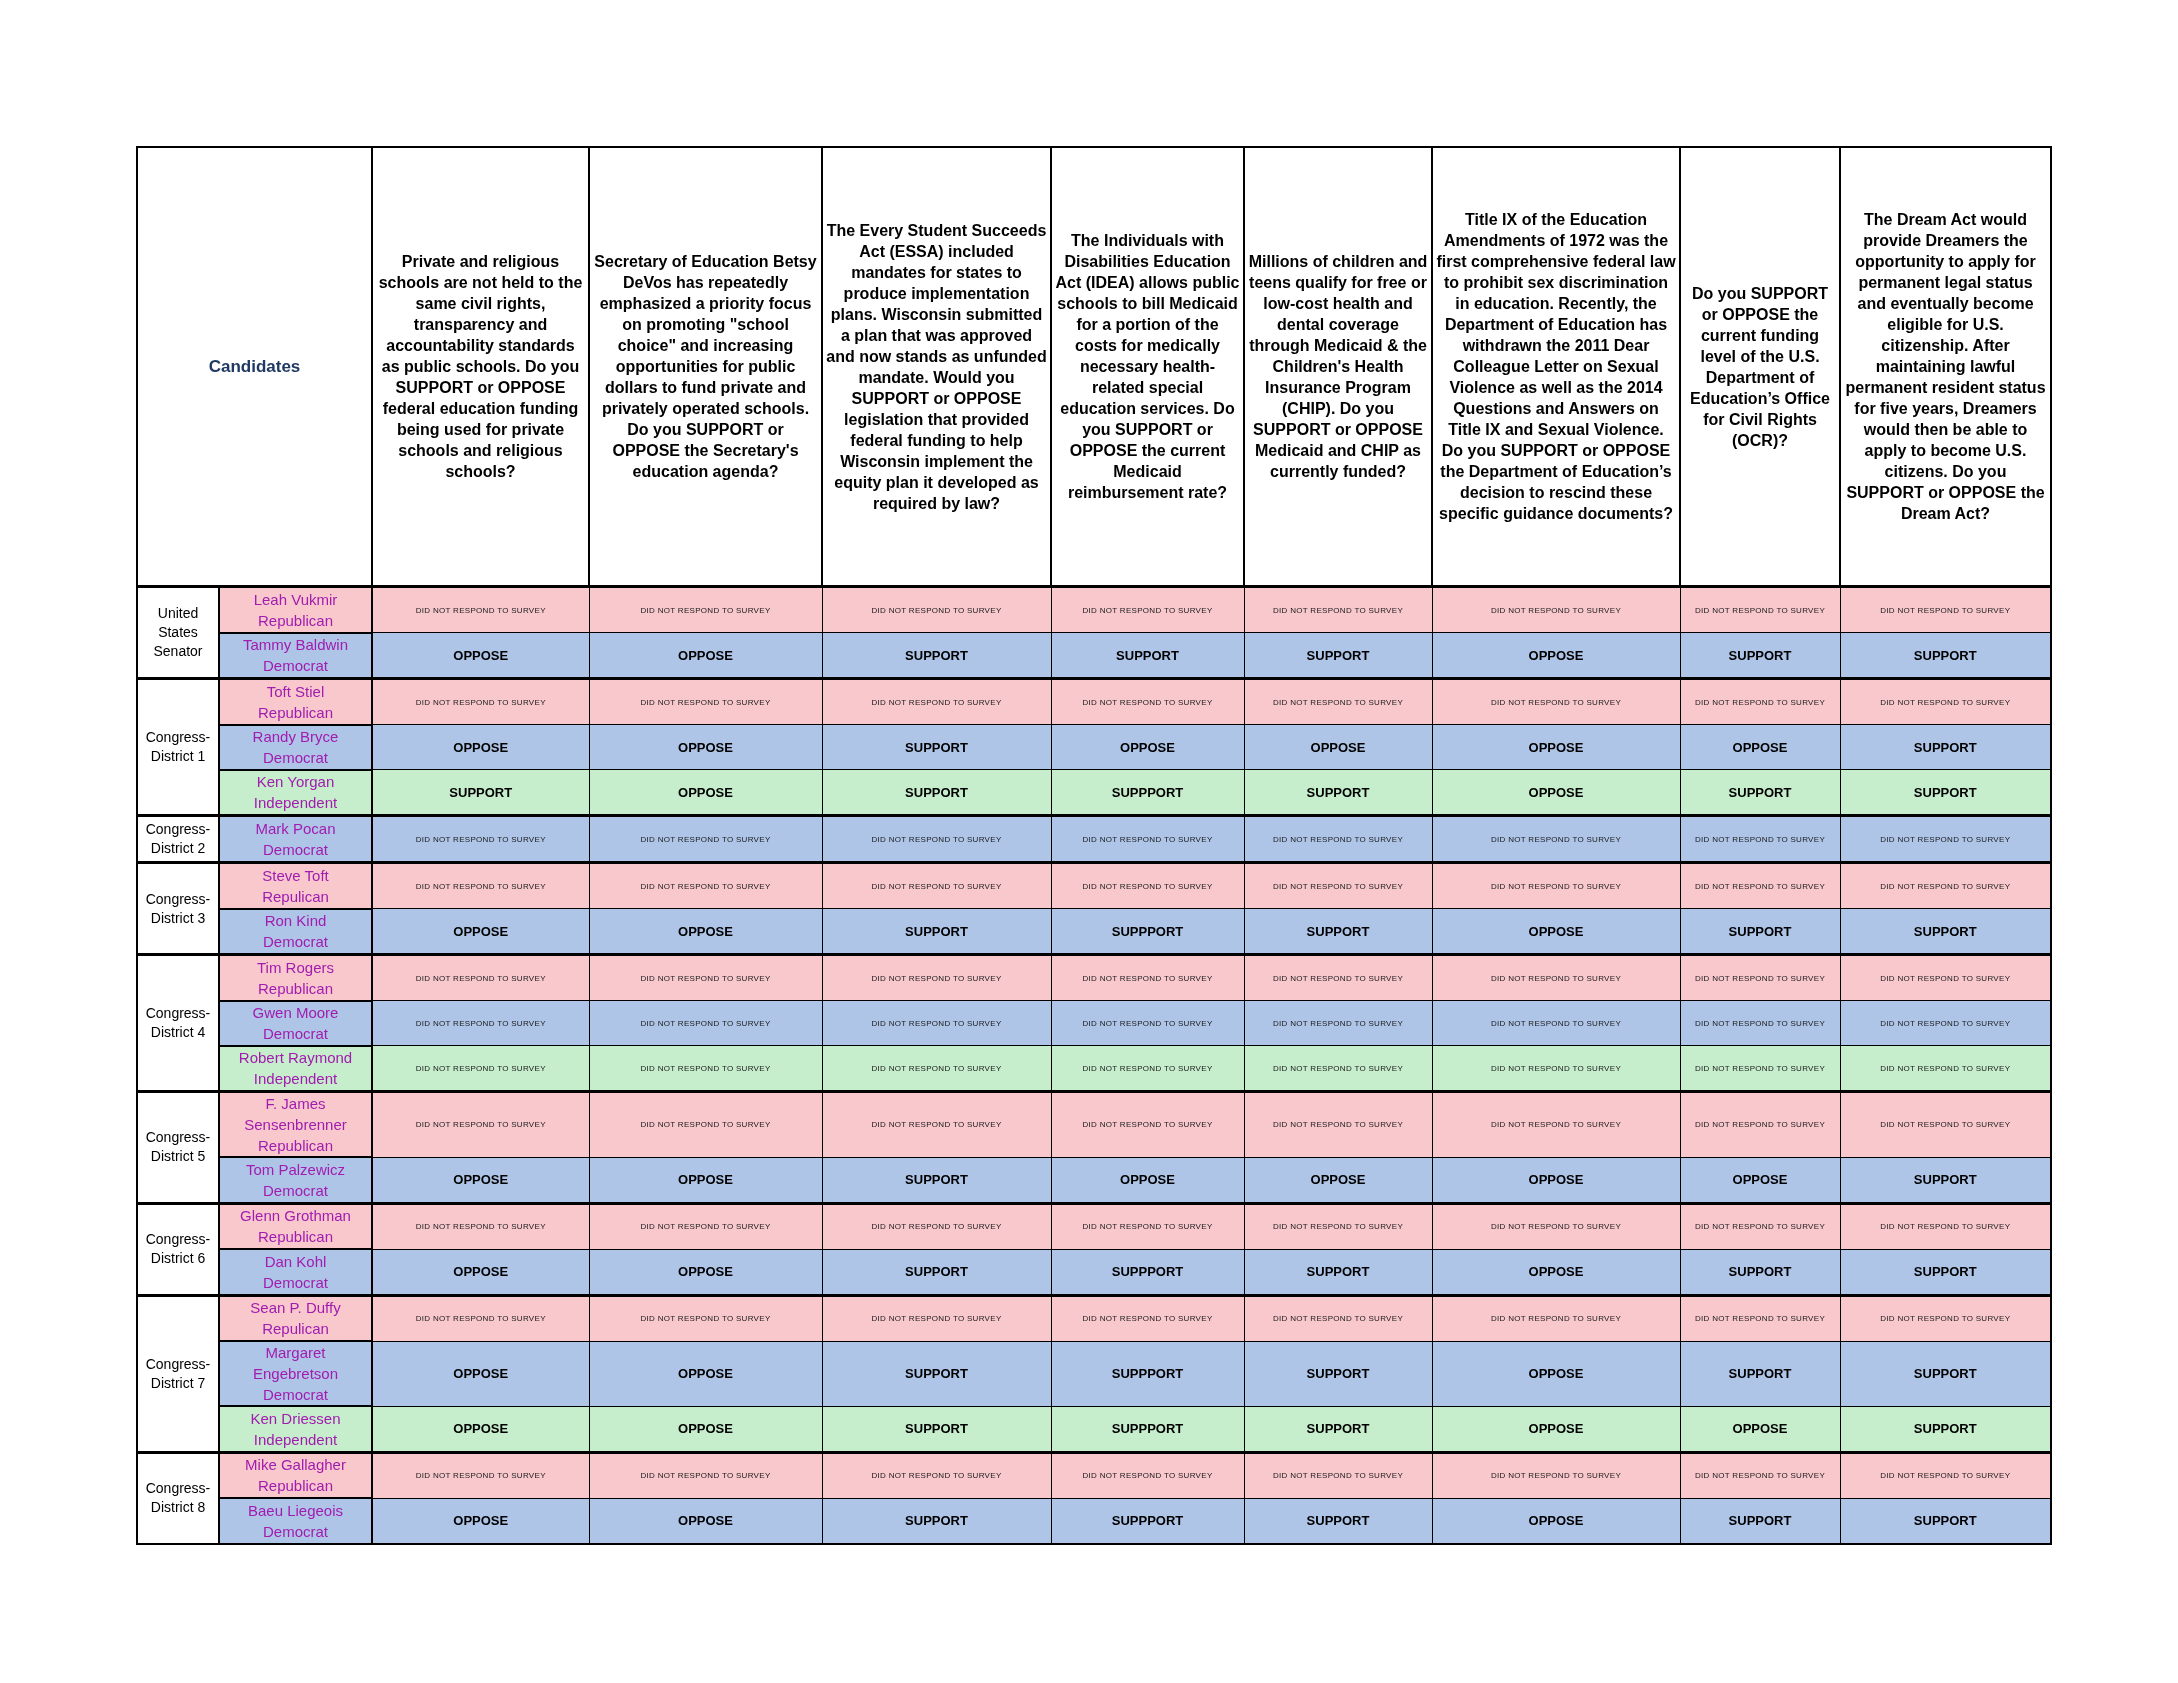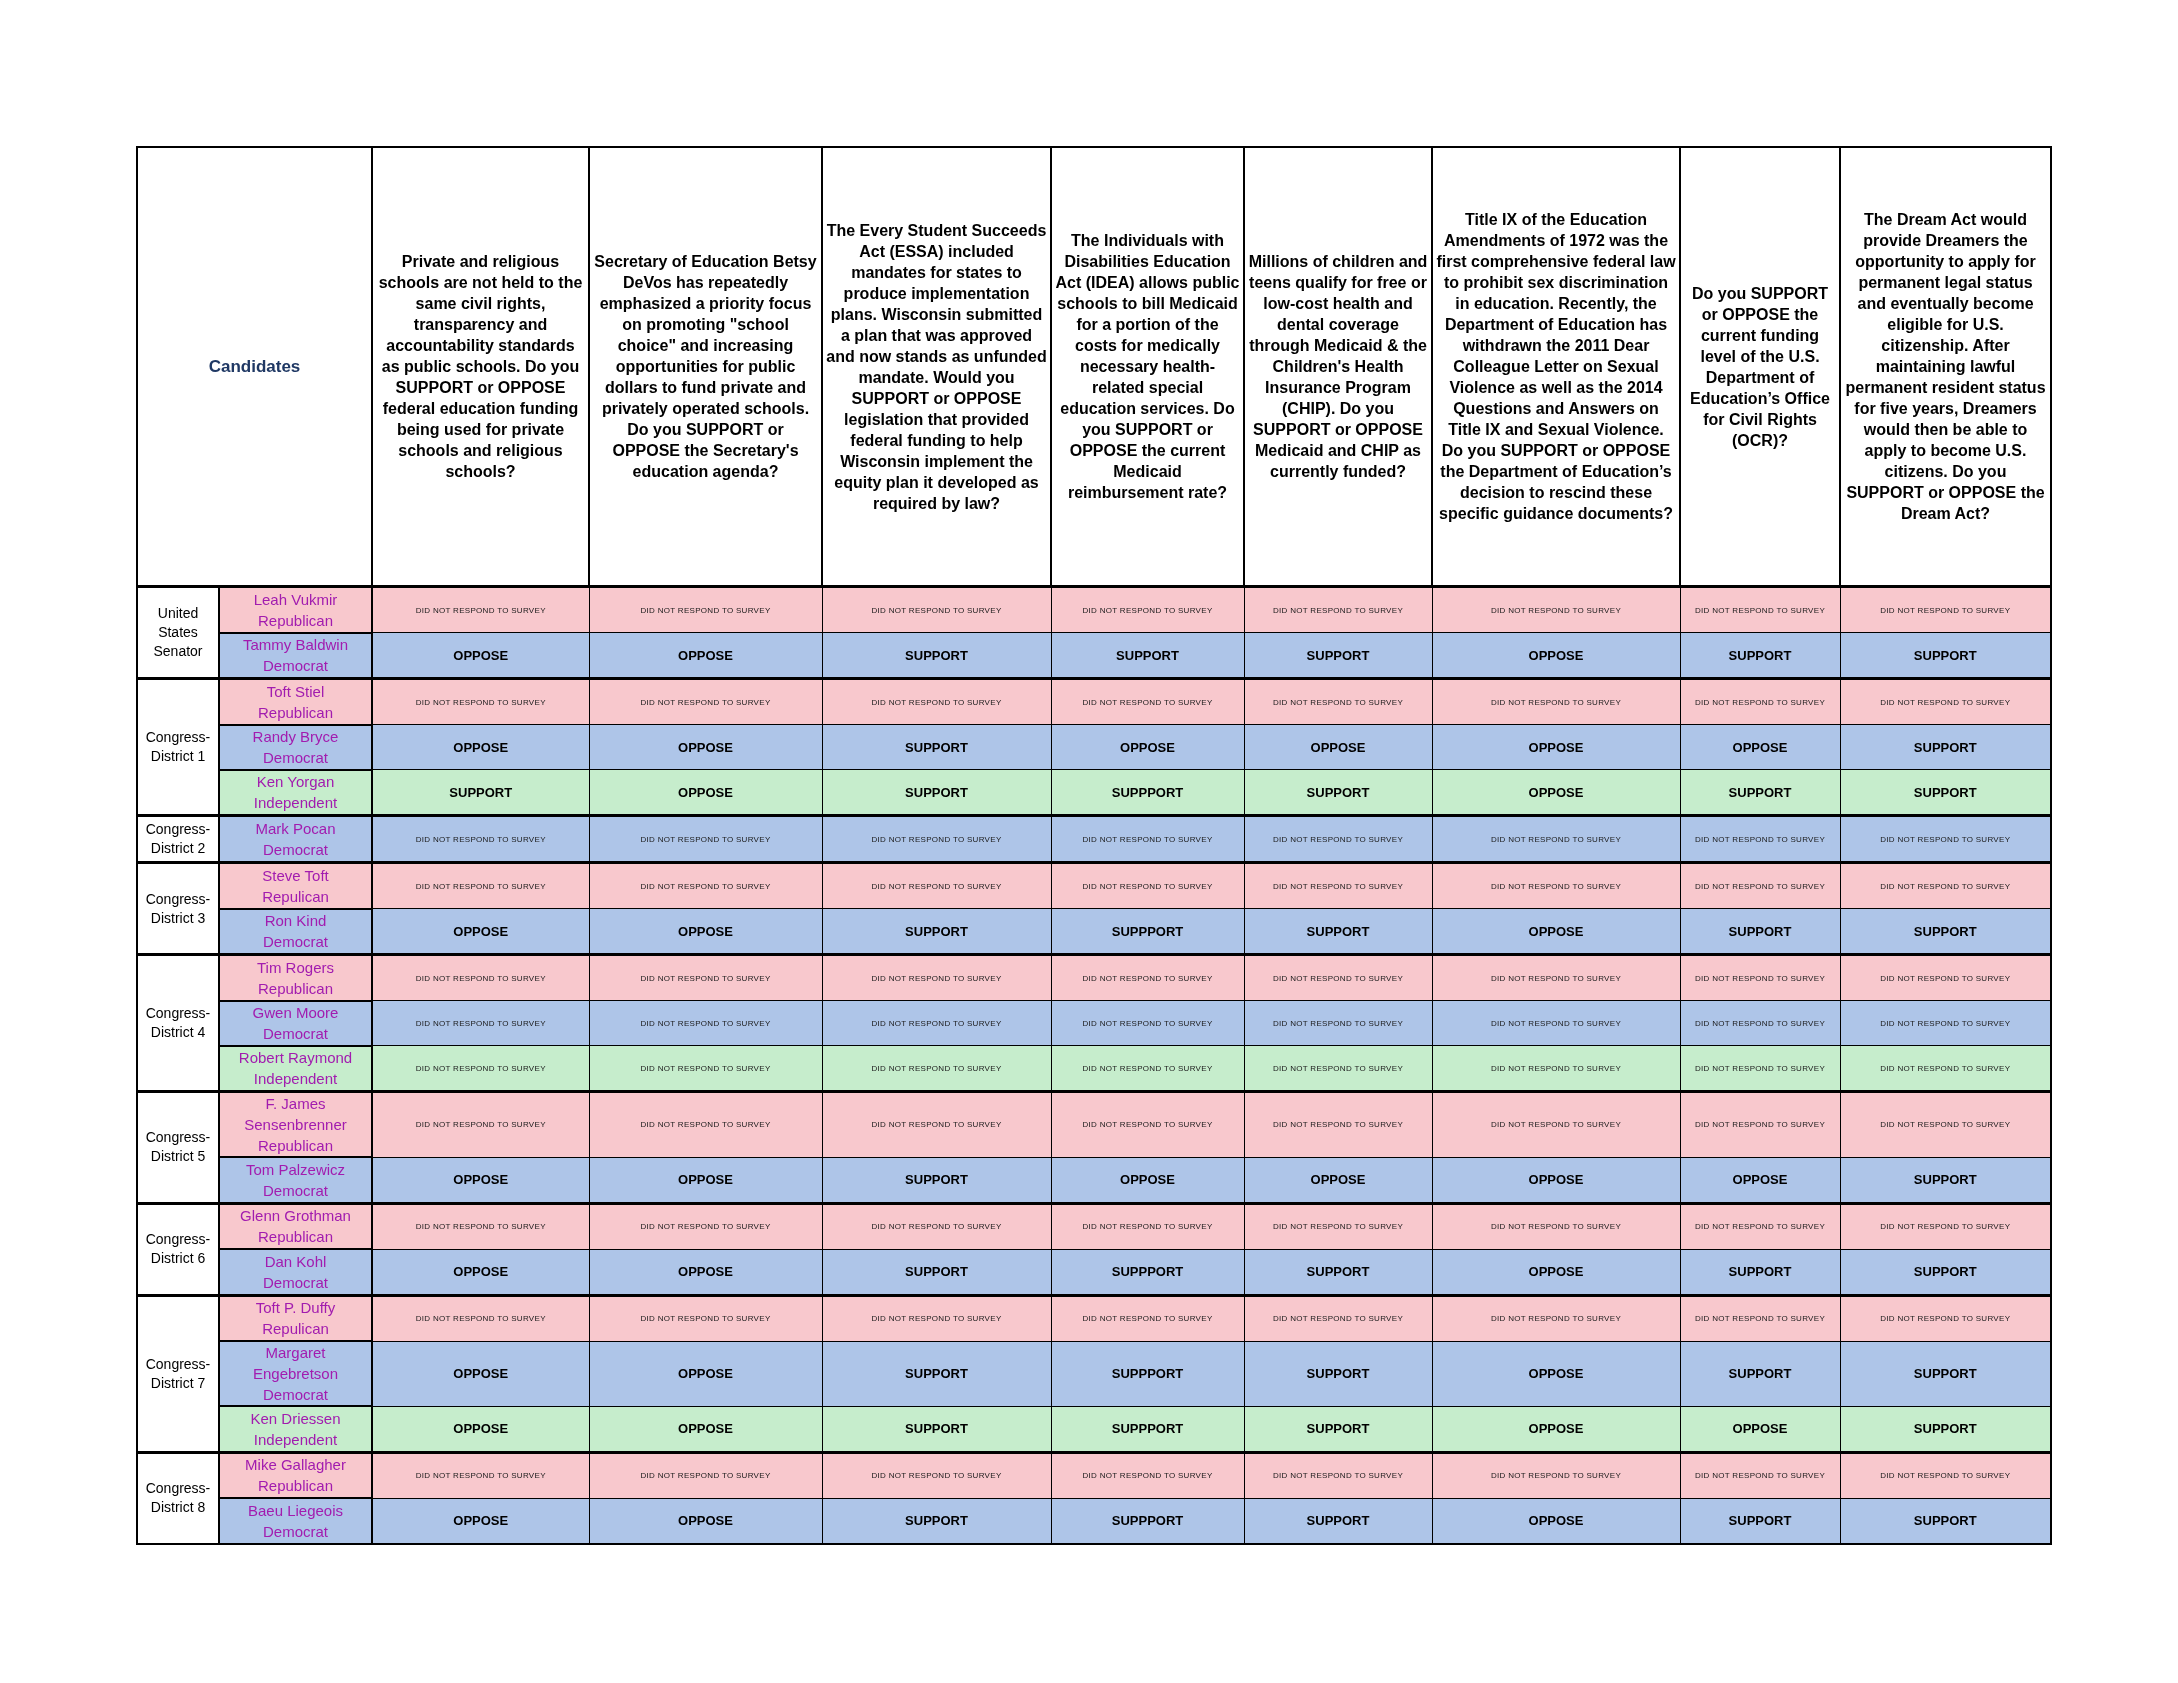--- a/index.html
+++ b/index.html
@@ -288,21 +288,21 @@
           <td class="response bg-blue">SUPPORT</td>
           <td class="response bg-blue">SUPPPORT</td>
           <td class="response bg-blue">SUPPORT</td>
           <td class="response bg-blue">OPPOSE</td>
           <td class="response bg-blue">SUPPORT</td>
           <td class="response bg-blue">SUPPORT</td>
         </tr>
         <tr class="group-start">
           <td class="office" rowspan="3">Congress-District 7</td>
           <td class="candidate bg-pink">
-            <span class="name">Toft P. Duffy</span>
+            <span class="name">Sean P. Duffy</span>
             <span class="party">Repulican</span>
           </td>
           <td class="response bg-pink dnr">DID NOT RESPOND TO SURVEY</td>
           <td class="response bg-pink dnr">DID NOT RESPOND TO SURVEY</td>
           <td class="response bg-pink dnr">DID NOT RESPOND TO SURVEY</td>
           <td class="response bg-pink dnr">DID NOT RESPOND TO SURVEY</td>
           <td class="response bg-pink dnr">DID NOT RESPOND TO SURVEY</td>
           <td class="response bg-pink dnr">DID NOT RESPOND TO SURVEY</td>
           <td class="response bg-pink dnr">DID NOT RESPOND TO SURVEY</td>
           <td class="response bg-pink dnr">DID NOT RESPOND TO SURVEY</td>

